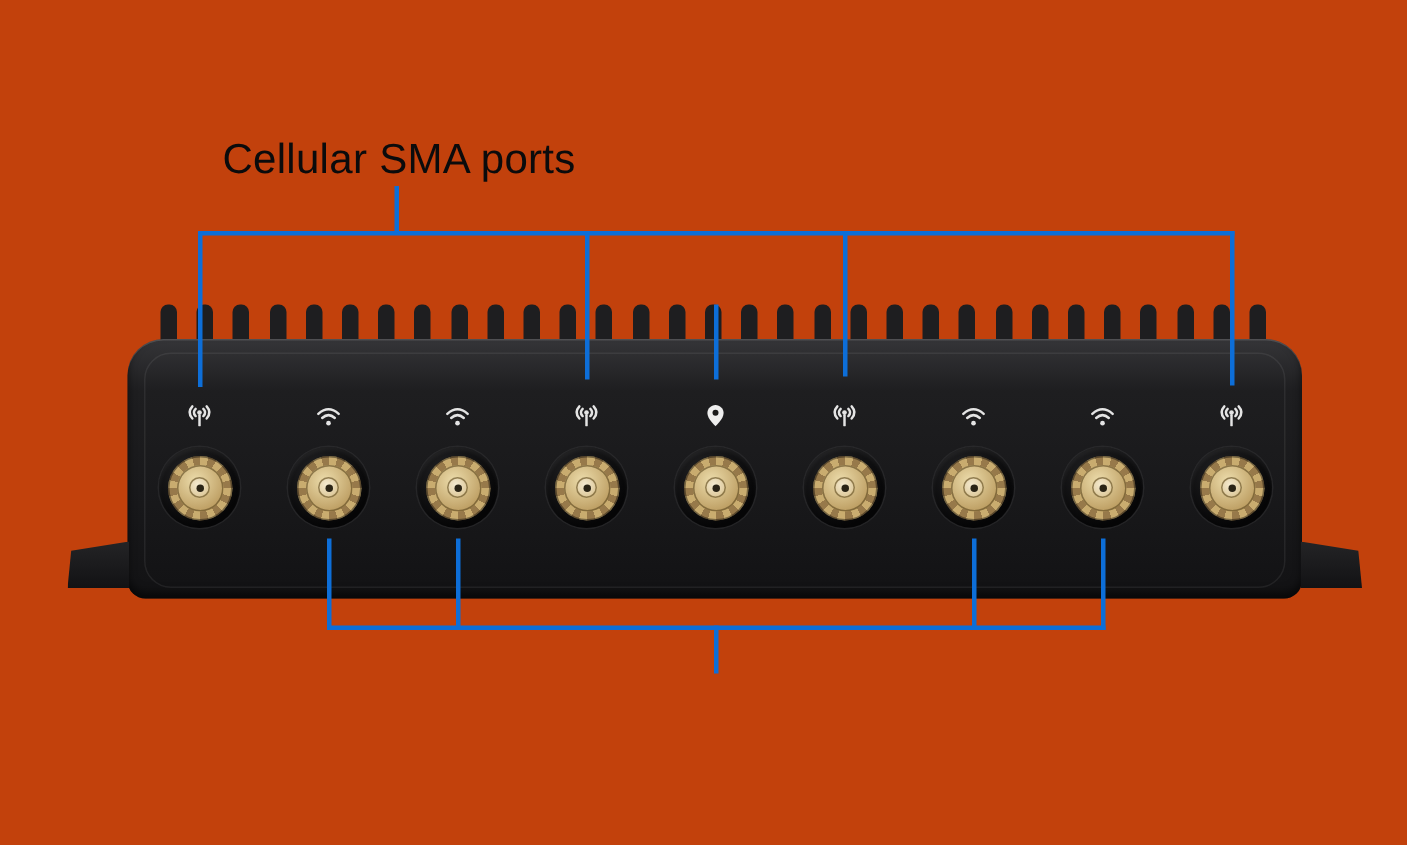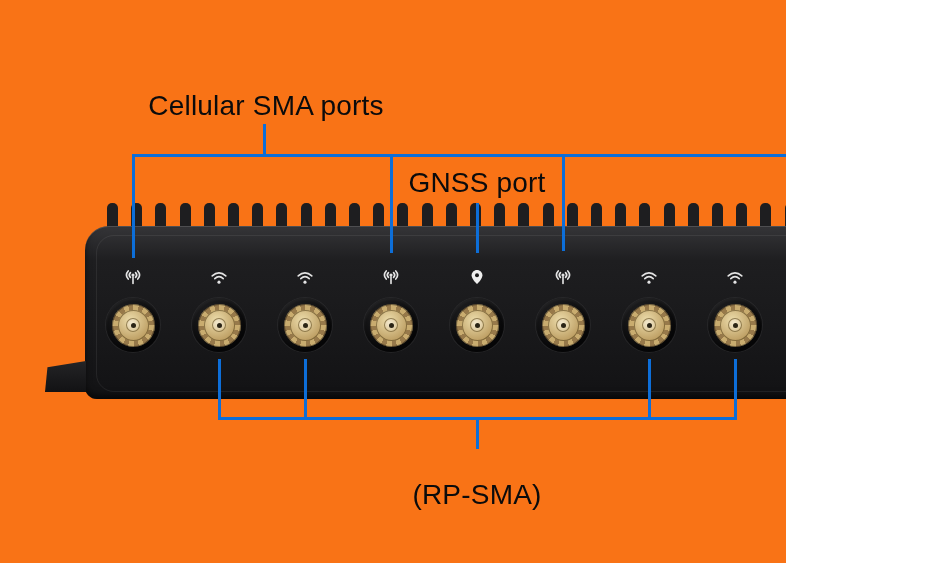--- a/index.html
+++ b/index.html
@@ -1,20 +1,20 @@
 <!DOCTYPE html>
 <html style="--callout: #0d6ed8;"><head>
 <meta charset="utf-8">
 <style>
   * { margin:0; padding:0; box-sizing:border-box; }
   :root { --callout:#0d6ed8; }
   html,body { background:#ffffff; }
   body { font-family:"Liberation Sans","DejaVu Sans",sans-serif; }
 
-  .canvas { position:relative; width:786px; height:563px; background:#f97316; overflow:hidden; }
+  .canvas { position:relative; width:938px; height:563px; background:#c2410c; overflow:hidden; }
 
   
   .diagram-label {
     position:absolute; transform:translateX(-50%); white-space:nowrap;
     font-size:28px; color:#0b0b0c; letter-spacing:0.2px; line-height:32px;
   }
 
   
   .cl { position:absolute; background:var(--callout); }
 
@@ -274,24 +274,22 @@
     </div>
 
   <div class="diagram-label" style="left:266px; top:90px;">Cellular SMA ports</div>
   <div class="cl" style="left:263px; top:124px; width:3px; height:32px;"></div>
   <div class="cl" style="left:132px; top:154px; width:691px; height:3px;"></div>
   <div class="cl" style="left:132px; top:154px; width:3px; height:104px;"></div>
   <div class="cl" style="left:390px; top:154px; width:3px; height:99px;"></div>
   <div class="cl" style="left:562px; top:154px; width:3px; height:97px;"></div>
   <div class="cl" style="left:820px; top:154px; width:3px; height:103px;"></div>
 
-  <div class="diagram-label" style="left:477px; top:167px;">GNSS port</div>
   <div class="cl" style="left:476px; top:203px; width:3px; height:50px;"></div>
 
   <div class="cl" style="left:218px; top:359px; width:3px; height:61px;"></div>
   <div class="cl" style="left:304px; top:359px; width:3px; height:61px;"></div>
   <div class="cl" style="left:648px; top:359px; width:3px; height:61px;"></div>
   <div class="cl" style="left:734px; top:359px; width:3px; height:61px;"></div>
   <div class="cl" style="left:218px; top:417px; width:519px; height:3px;"></div>
   <div class="cl" style="left:476px; top:417px; width:3px; height:32px;"></div>
-  <div class="diagram-label" style="left:477px; top:479px;">(RP-SMA)</div>
 
 </div>
 
 </body></html>

